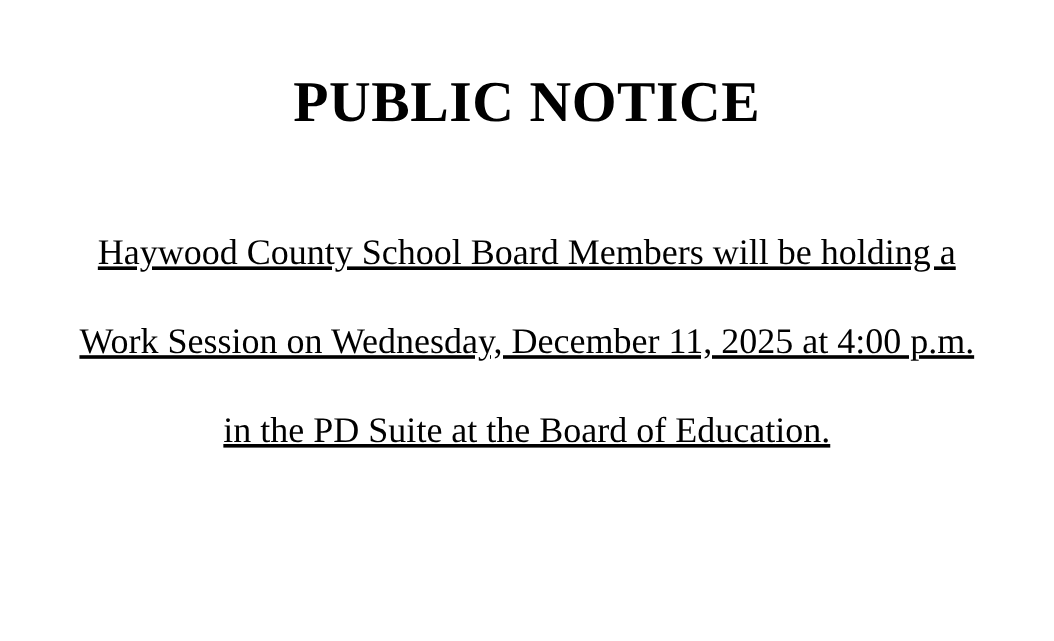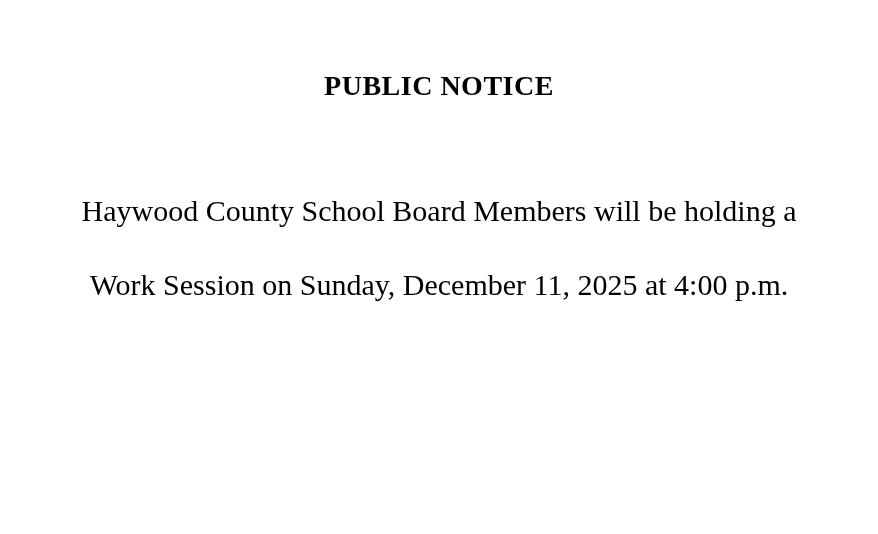--- a/index.html
+++ b/index.html
@@ -15,38 +15,40 @@
   .doc {
     width: 878px;
     height: 534px;
     box-sizing: border-box;
     padding-top: 64px;
     font-family: "Liberation Serif", "DejaVu Serif", serif;
     color: #000000;
   }
   .doc-title {
     margin: 0;
-    font-size: 28px;
+    font-size: 48px;
     font-weight: bold;
     line-height: 44px;
     text-align: center;
     letter-spacing: 0.5px;
   }
   .doc-body {
     margin: 66px 0 0 0;
     font-size: 30px;
     line-height: 74px;
     text-align: center;
+    text-decoration: underline;
   }
   .doc-line {
     white-space: nowrap;
   }
 </style>
 </head>
 <body>
 
 <div class="doc">
   <h1 class="doc-title">PUBLIC NOTICE</h1>
   <div class="doc-body">
     <div class="doc-line">Haywood County School Board Members will be holding a</div>
-    <div class="doc-line">Work Session on Sunday, December 11, 2025 at 4:00 p.m.</div>
+    <div class="doc-line">Work Session on Wednesday, December 11, 2025 at 4:00 p.m.</div>
+    <div class="doc-line">in the PD Suite at the Board of Education.</div>
   </div>
 </div>
 
 </body></html>

